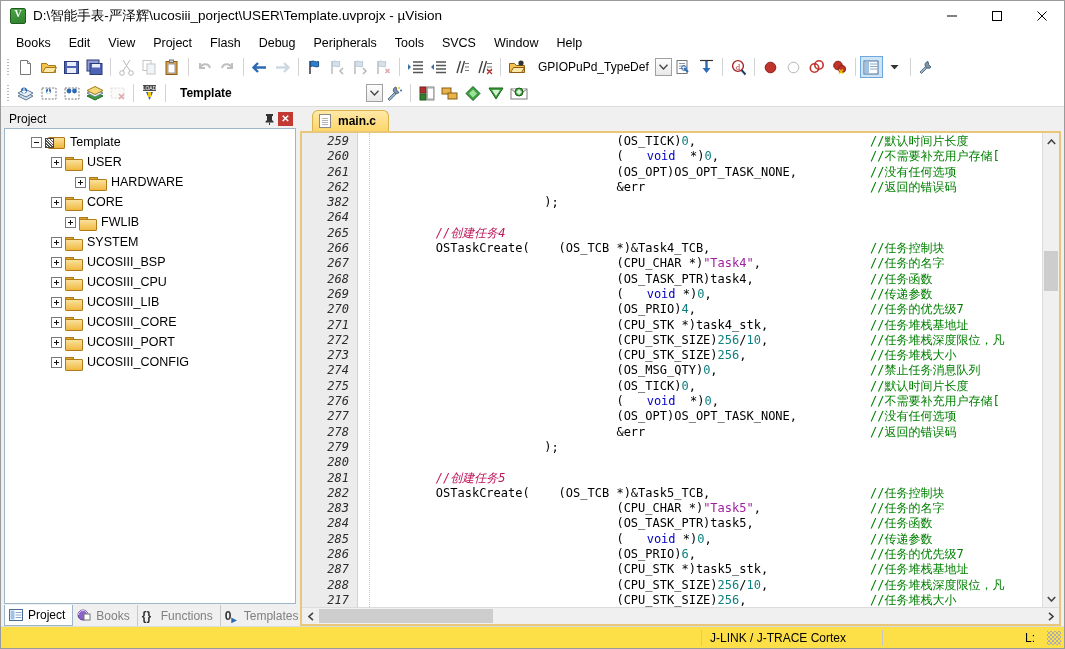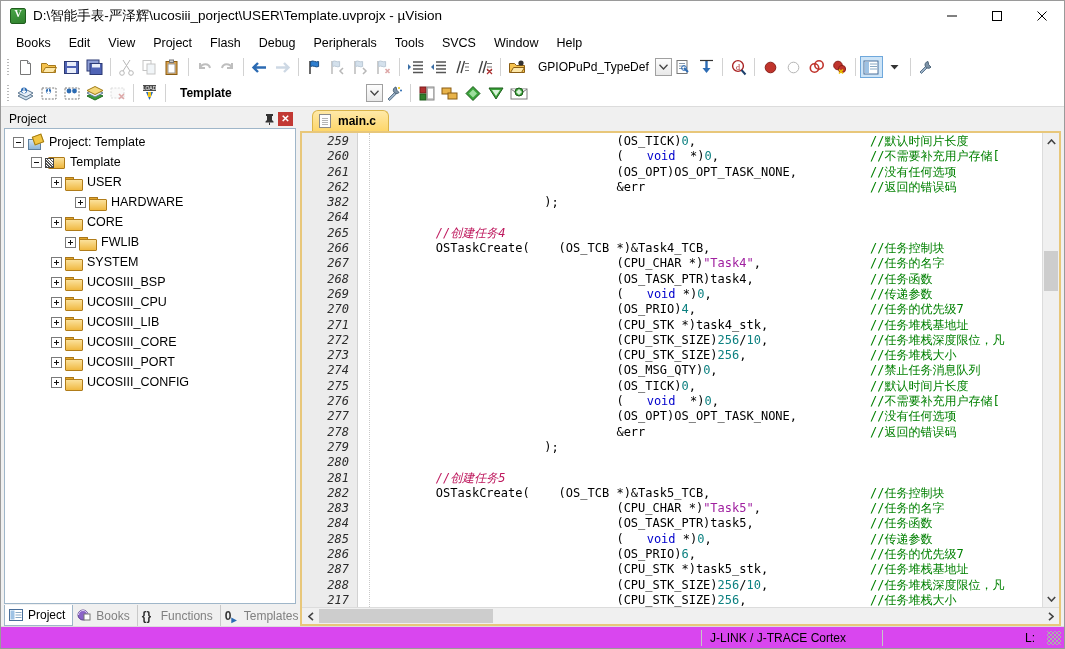--- a/index.html
+++ b/index.html
@@ -382,21 +382,21 @@
   .hs-track { flex: 1 1 auto; position: relative; }
   .hs-thumb {
     position:absolute; top:1px; bottom:1px; left:0; width: 24%;
     background:#cdcdcd;
   }
 
   
   .statusbar {
     height: 22px;
     flex: 0 0 22px;
-    background: #d946ef;
+    background: #fde047;
     border-top: 1px solid #dcdcdc;
     display: flex;
     align-items: center;
     font-size: 12px;
   }
   .st-cell { padding: 0 8px; white-space: nowrap; }
   .st-sep { width:1px; height:16px; background:#c6c6c6; }
   .grip-corner {
     width: 14px; height: 14px; margin-left: 4px; margin-right:3px;
     background-image:
@@ -810,25 +810,20 @@
           <svg width="11" height="12" viewBox="0 0 11 12">
               <path d="M2 1h7v2H8v4l1.5 1.5v1H1.5v-1L3 7V3H2z" fill="#333"></path>
               <path d="M5.5 9.5V12" stroke="#333"></path>
             </svg>
         </div>
         <div class="close-btn">✕</div>
       </div>
 
       <div class="tree-area">
 
-        <div class="tnode" style="padding-left:8px;">
-          <div class="expander"></div>
-          <div class="proj-ico"></div>
-          <span>Project: Template</span>
-        </div>
 
         <div class="tnode" style="padding-left:26px;">
           <div class="expander"></div>
           <div class="tgt-ico"></div>
           <span>Template</span>
         </div>
 
         <div class="tnode" style="padding-left:46px;">
           <div class="expander plus"></div>
           <div class="folder-ico"></div>

